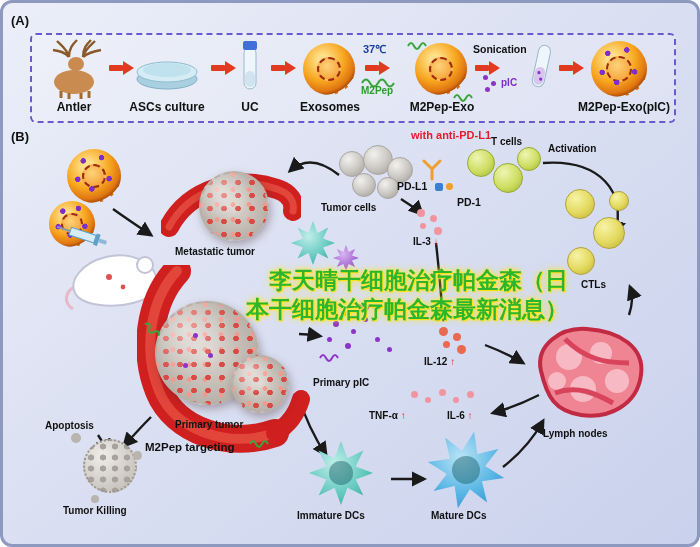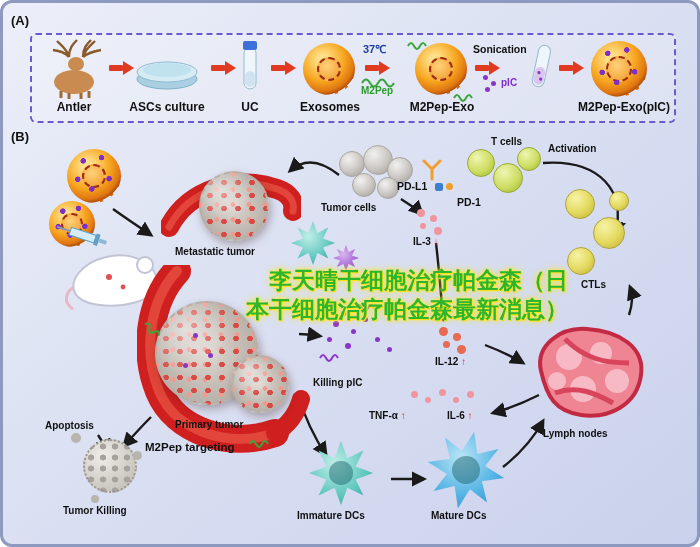--- a/index.html
+++ b/index.html
@@ -226,20 +226,21 @@
   <div class="lbl" style="left:172px;top:243px">Metastatic tumor</div>
 
   <div class="cell gray" style="left:336px;top:148px;width:26px;height:26px"></div>
   <div class="cell gray" style="left:360px;top:142px;width:30px;height:30px"></div>
   <div class="cell gray" style="left:384px;top:154px;width:26px;height:26px"></div>
   <div class="cell gray" style="left:349px;top:170px;width:24px;height:24px"></div>
   <div class="cell gray" style="left:374px;top:174px;width:22px;height:22px"></div>
   <div class="lbl" style="left:318px;top:199px">Tumor cells</div>
 
   <div class="checkpoint">
+    <div>with anti-PD-L1</div>
   </div>
   <div class="icon" style="left:418px;top:156px">
     <svg width="22" height="22">
         <path d="M11,10 L11,20 M11,10 L3,2 M11,10 L19,2" stroke="#f09f2f" stroke-width="3" fill="none" stroke-linecap="round"></path>
       </svg>
   </div>
   <span class="dot" style="left:432px;top:180px;width:8px;height:8px;background:#3a7fd0;border-radius:2px"></span>
   <span class="dot" style="left:443px;top:180px;width:7px;height:7px;background:#f09f2f"></span>
   <div class="lbl small" style="left:394px;top:177px">PD-L1</div>
   <div class="lbl small" style="left:454px;top:193px">PD-1</div>
@@ -262,42 +263,42 @@
   <span class="dot pinkd" style="left:431px;top:224px;width:8px;height:8px"></span>
   <div class="lbl" style="left:410px;top:233px"><span>IL-3</span> <span class="dn">↓</span></div>
 
   <div class="dcstar dc-imm" style="left:288px;top:218px;width:44px;height:44px"></div>
   <div class="dcstar dc-pur" style="left:330px;top:242px;width:26px;height:26px"></div>
 
   <span class="dot redd" style="left:436px;top:324px;width:9px;height:9px"></span>
   <span class="dot redd" style="left:450px;top:330px;width:8px;height:8px"></span>
   <span class="dot redd" style="left:440px;top:338px;width:7px;height:7px"></span>
   <span class="dot redd" style="left:454px;top:342px;width:9px;height:9px"></span>
-  <div class="lbl" style="left:432px;top:353px"><span>IL-12</span> <span class="up">↑</span></div>
+  <div class="lbl" style="left:421px;top:353px"><span>IL-12</span> <span class="up">↑</span></div>
 
   <span class="dot purpled" style="left:326px;top:300px;width:6px;height:6px"></span>
   <span class="dot purpled" style="left:338px;top:308px;width:5px;height:5px"></span>
   <span class="dot purpled" style="left:330px;top:318px;width:6px;height:6px"></span>
   <span class="dot purpled" style="left:348px;top:326px;width:5px;height:5px"></span>
   <span class="dot purpled" style="left:324px;top:334px;width:5px;height:5px"></span>
   <span class="dot purpled" style="left:342px;top:340px;width:6px;height:6px"></span>
   <span class="dot purpled" style="left:360px;top:314px;width:5px;height:5px"></span>
   <span class="dot purpled" style="left:372px;top:334px;width:5px;height:5px"></span>
   <span class="dot purpled" style="left:384px;top:344px;width:5px;height:5px"></span>
   <div class="icon" style="left:352px;top:296px">
     <svg width="28" height="10">
         <path d="M1,5 q3,-6 6,0 t6,0 t6,0" stroke="#8b35c8" fill="none" stroke-width="2"></path>
       </svg>
   </div>
   <div class="icon" style="left:316px;top:346px">
     <svg width="28" height="10">
         <path d="M1,5 q3,-6 6,0 t6,0 t6,0" stroke="#8b35c8" fill="none" stroke-width="2"></path>
       </svg>
   </div>
-  <div class="lbl" style="left:310px;top:374px">Killing pIC</div>
+  <div class="lbl" style="left:310px;top:374px">Primary pIC</div>
 
   <span class="dot pinkd" style="left:408px;top:388px;width:7px;height:7px"></span>
   <span class="dot pinkd" style="left:422px;top:394px;width:6px;height:6px"></span>
   <span class="dot pinkd" style="left:436px;top:386px;width:7px;height:7px"></span>
   <span class="dot pinkd" style="left:450px;top:394px;width:6px;height:6px"></span>
   <span class="dot pinkd" style="left:464px;top:388px;width:7px;height:7px"></span>
   <div class="lbl" style="left:366px;top:407px"><span>TNF-α</span> <span class="up">↑</span></div>
   <div class="lbl" style="left:444px;top:407px"><span>IL-6</span> <span class="up">↑</span></div>
 
   <div class="icon" style="left:522px;top:316px">

